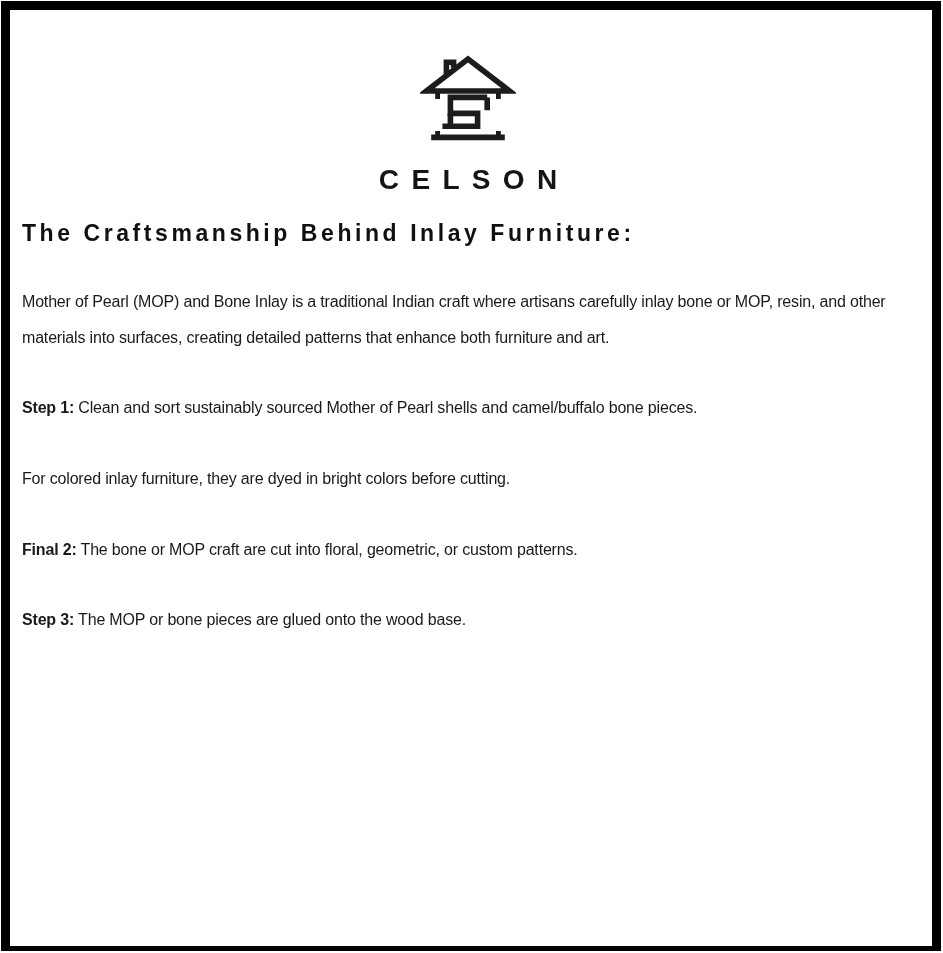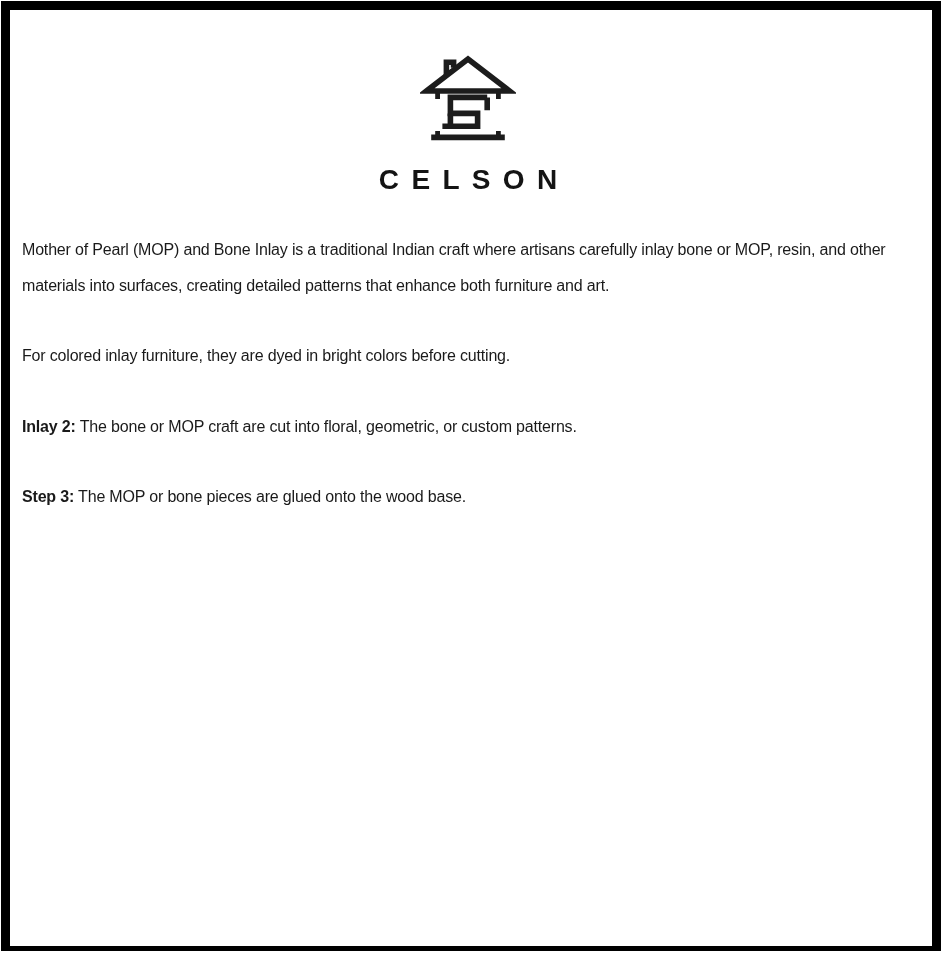--- a/index.html
+++ b/index.html
@@ -127,29 +127,31 @@
 
           <path d="M14 104 L106 104" fill="none" stroke="#1c1c1c" stroke-width="7"></path>
 
           <path d="M22 96 L22 104 M98 96 L98 104" fill="none" stroke="#1c1c1c" stroke-width="6"></path>
         </svg>
         <div class="wordmark">CELSON</div>
       </div>
 
       <div class="content">
 
+        <h1 class="doc-heading">The Craftsmanship Behind Inlay Furniture:</h1>
 
         <div class="body-block">
 
           <p class="para para-intro"><span>Mother of Pearl (MOP) and Bone Inlay is a traditional Indian craft where artisans carefully inlay bone or MOP, resin, and other materials into surfaces, creating detailed patterns that enhance both furniture and art.</span></p>
 
+          <p class="para"><span class="step-label">Step 1:</span><span> Clean and sort sustainably sourced Mother of Pearl shells and camel/buffalo bone pieces.</span></p>
 
           <p class="para"><span>For colored inlay furniture, they are dyed in bright colors before cutting.</span></p>
 
-          <p class="para"><span class="step-label">Inlay 2:</span><span> The bone or MOP craft are cut into floral, geometric, or custom patterns.</span></p>
+          <p class="para"><span class="step-label">Final 2:</span><span> The bone or MOP craft are cut into floral, geometric, or custom patterns.</span></p>
 
           <p class="para"><span class="step-label">Step 3:</span><span> The MOP or bone pieces are glued onto the wood base.</span></p>
 
 
 
         </div>
       </div>
 
     </div>
   </div>

